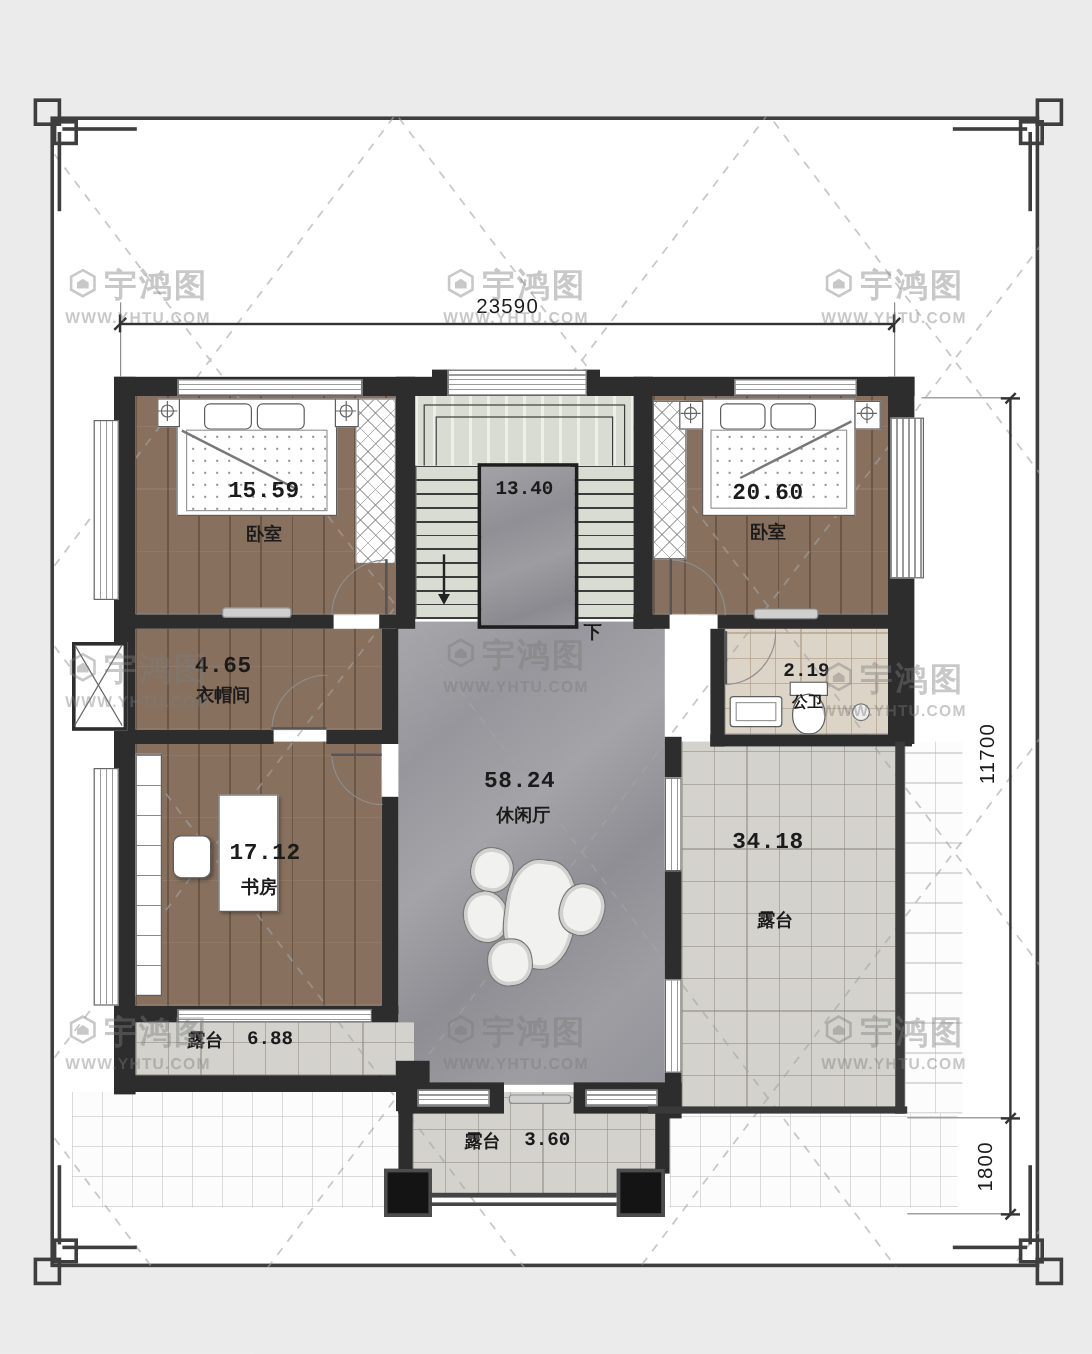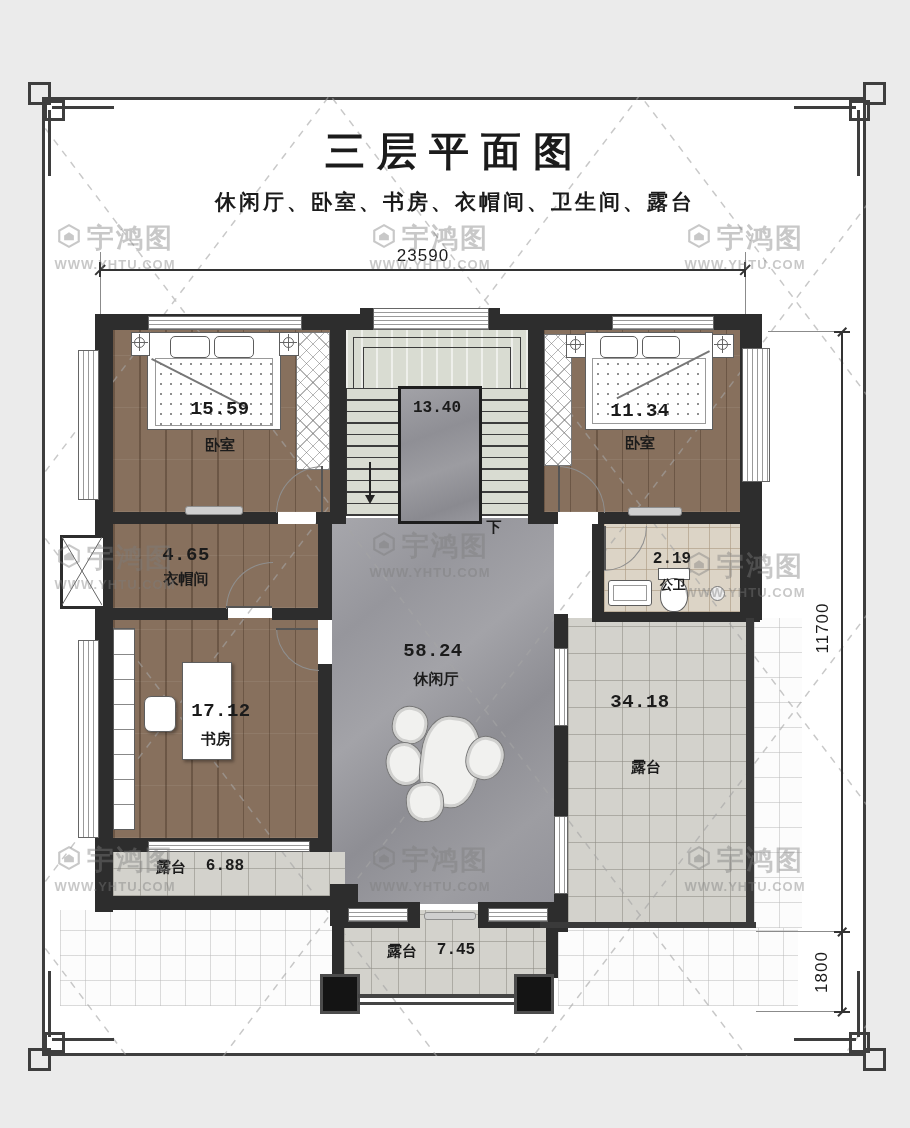--- a/index.html
+++ b/index.html
@@ -101,22 +101,20 @@
     <div class="cbar" style="left:52px;top:1038px;width:62px;height:3px;"></div>
     <div class="cbar" style="left:48px;top:971px;width:3px;height:66px;"></div>
   </div>
   <div class="corn">
     <div class="csq" style="left:863px;top:1048px;width:17px;height:17px;"></div>
     <div class="csq" style="left:849px;top:1032px;width:15px;height:15px;"></div>
     <div class="cbar" style="left:794px;top:1038px;width:62px;height:3px;"></div>
     <div class="cbar" style="left:857px;top:971px;width:3px;height:66px;"></div>
   </div>
 
-  <div class="title">三层平面图</div>
-  <div class="subtitle">休闲厅、卧室、书房、衣帽间、卫生间、露台</div>
 
   <div class="diag-wrap">
     <svg width="824" height="959" viewBox="42 97 824 959" style="position:absolute;left:0;top:0;">
       <g fill="none" stroke="#a5a5a5" stroke-width="1.5" stroke-dasharray="7 7" opacity="0.6">
         <polyline points="20,95 330,505 640,95 950,505"></polyline>
         <polyline points="20,505 330,95 640,505 950,95"></polyline>
         <polyline points="20,505 330,915 640,505 950,915"></polyline>
         <polyline points="20,915 330,505 640,915 950,505"></polyline>
         <polyline points="20,915 330,1325 640,915 950,1325"></polyline>
         <polyline points="20,1325 330,915 640,1325 950,915"></polyline>
@@ -274,36 +272,36 @@
   <div class="door" style="left:276px;top:628px;width:42px;height:42px;border-left:1.4px solid #8f8f8f;border-bottom:1.4px solid #8f8f8f;border-bottom-left-radius:100%;"></div>
   <div class="leaf" style="left:276px;top:628px;width:42px;height:1.5px;"></div>
   <div class="door" style="left:604px;top:526px;width:42px;height:44px;border-right:1.4px solid #8f8f8f;border-bottom:1.4px solid #8f8f8f;border-bottom-right-radius:100%;"></div>
   <div class="leaf" style="left:604px;top:526px;width:1.5px;height:44px;"></div>
   <div class="thresh" style="left:185px;top:506px;width:56px;height:7px;"></div>
   <div class="thresh" style="left:628px;top:507px;width:52px;height:7px;"></div>
 
   <div class="lbl num" style="left:160px;top:398px;width:120px;">15.59</div>
   <div class="lbl cn" style="left:160px;top:436px;width:120px;">卧室</div>
   <div class="lbl num-s" style="left:398px;top:399px;width:78px;">13.40</div>
-  <div class="lbl num" style="left:580px;top:400px;width:120px;">11.34</div>
+  <div class="lbl num" style="left:580px;top:400px;width:120px;">20.60</div>
   <div class="lbl cn" style="left:580px;top:434px;width:120px;">卧室</div>
   <div class="lbl num" style="left:126px;top:544px;width:120px;">4.65</div>
   <div class="lbl cn" style="left:126px;top:570px;width:120px;">衣帽间</div>
   <div class="lbl num-s" style="left:632px;top:550px;width:80px;">2.19</div>
   <div class="lbl cn-s" style="left:633px;top:576px;width:80px;">公卫</div>
   <div class="lbl num" style="left:373px;top:640px;width:120px;">58.24</div>
   <div class="lbl cn" style="left:376px;top:670px;width:120px;">休闲厅</div>
   <div class="lbl num" style="left:161px;top:700px;width:120px;">17.12</div>
   <div class="lbl cn" style="left:156px;top:730px;width:120px;">书房</div>
   <div class="lbl num" style="left:580px;top:691px;width:120px;">34.18</div>
   <div class="lbl cn" style="left:586px;top:758px;width:120px;">露台</div>
   <div class="lbl cn" style="left:141px;top:858px;width:60px;">露台</div>
   <div class="lbl num-s" style="left:195px;top:857px;width:60px;text-align:center;">6.88</div>
   <div class="lbl cn" style="left:372px;top:942px;width:60px;">露台</div>
-  <div class="lbl num-s" style="left:425px;top:941px;width:62px;">7.45</div>
+  <div class="lbl num-s" style="left:425px;top:941px;width:62px;">3.60</div>
   <div class="lbl cn" style="left:482px;top:518px;width:24px;">下</div>
 
   <div class="dext" style="left:100px;top:252px;width:1px;height:62px;"></div>
   <div class="dext" style="left:745px;top:252px;width:1px;height:62px;"></div>
   <div class="dline" style="left:100px;top:269px;width:645px;height:1.5px;"></div>
   <div class="dline" style="left:99px;top:262px;width:1.5px;height:15px;"></div>
   <div class="dline" style="left:744px;top:262px;width:1.5px;height:15px;"></div>
   <div class="dtick" style="left:93px;top:269px;width:14px;height:1.5px;"></div>
   <div class="dtick" style="left:738px;top:269px;width:14px;height:1.5px;"></div>
   <div class="dlab" style="left:363px;top:246px;width:120px;">23590</div>

